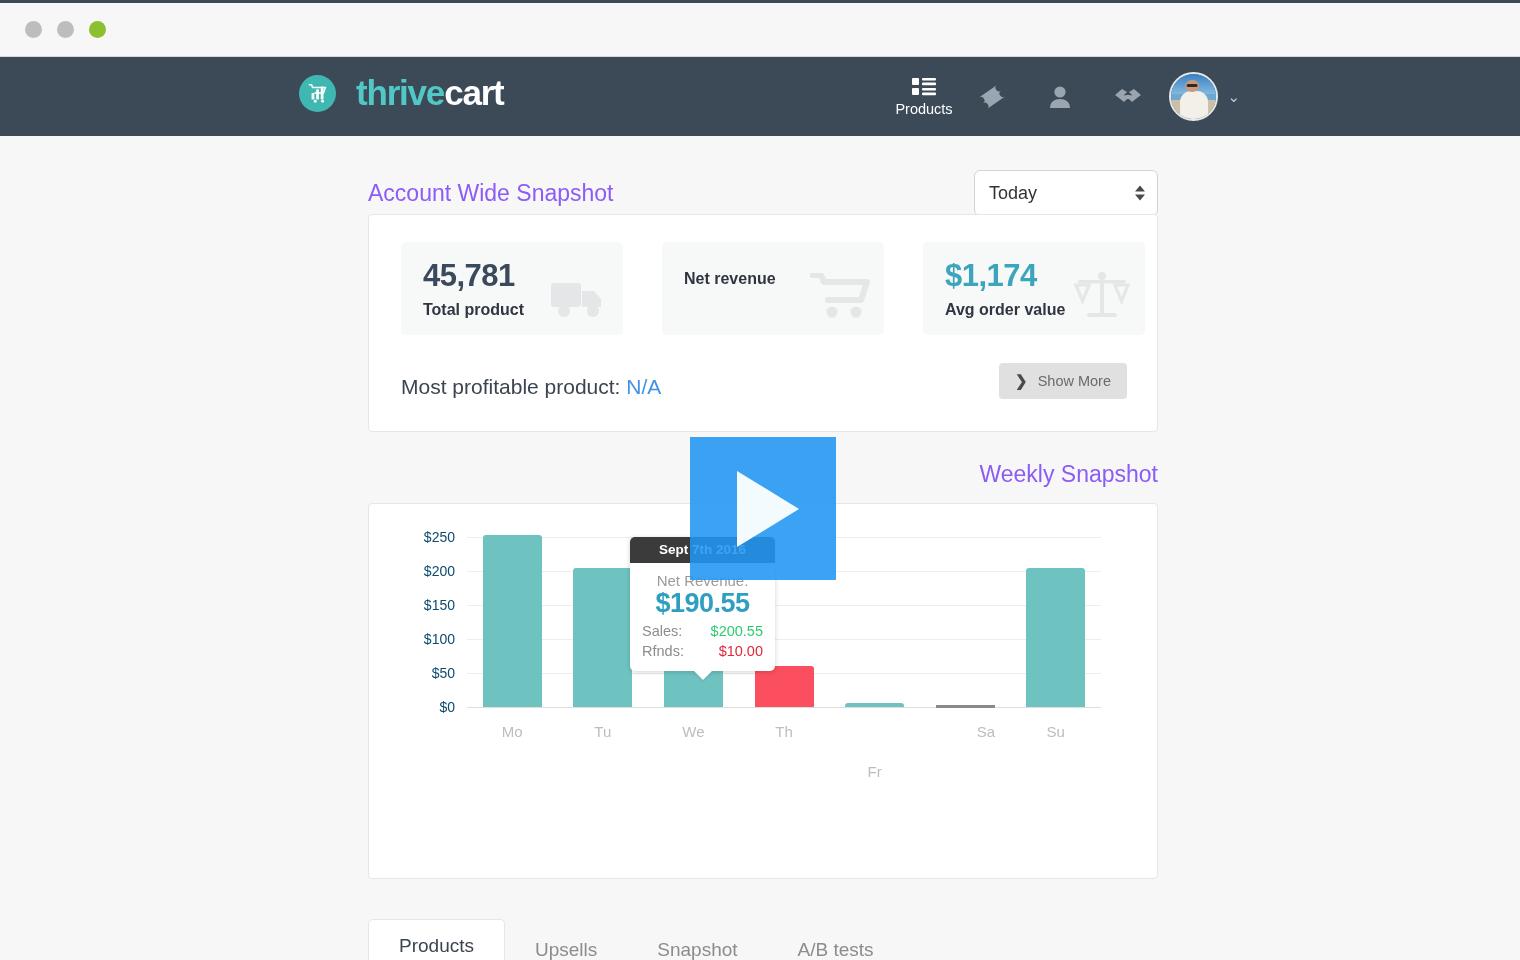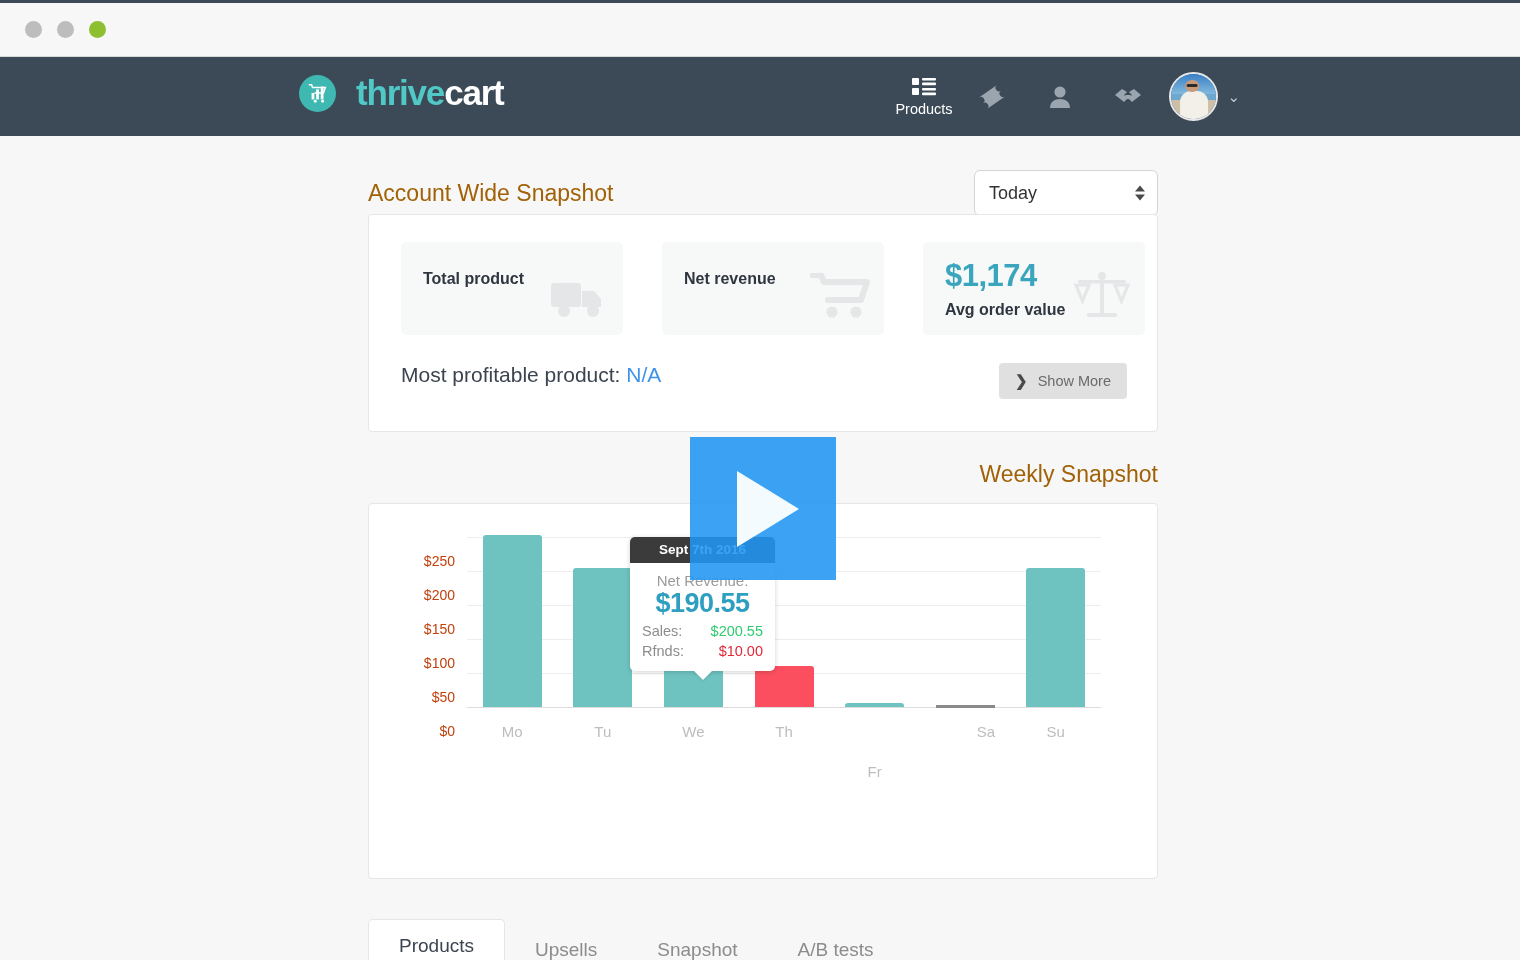--- a/index.html
+++ b/index.html
@@ -91,21 +91,21 @@
     width: 1520px; height: 824px;
     background: #f7f7f7;
   }
 
   .section-head {
     position: absolute;
     display: flex; align-items: center; justify-content: space-between;
     width: 790px; left: 368px;
   }
   .section-title {
-    font-size: 23px; color: #a16207; font-weight: 400;
+    font-size: 23px; color: #8b5cf6; font-weight: 400;
   }
 
   
   #date-select {
     width: 184px; height: 46px;
     background: #ffffff;
     border: 1px solid #d4d4d4;
     border-radius: 6px;
     display: flex; align-items: center;
     padding: 0 14px;
@@ -148,38 +148,38 @@
   .stat-label { font-size: 16px; color: #2f3640; margin-top: 10px; font-weight: 600; }
   .stat-icon {
     position: absolute; right: 14px; bottom: 16px;
     opacity: 1;
   }
   .stat-icon svg { fill: #e4e6e7; display: block; }
 
   
   #profit-row {
     position: absolute; left: 32px; top: 148px;
-    width: 726px; display: flex; align-items: flex-start; justify-content: space-between;
+    width: 726px; display: flex; align-items: flex-end; justify-content: space-between;
   }
   #profit-text { font-size: 21px; color: #3c4450; }
   #profit-value { color: #3f93e8; }
   #show-more-btn {
     background: #e0e0e0; border: none; border-radius: 4px;
     height: 36px; padding: 0 16px;
     display: flex; align-items: center; gap: 10px;
     cursor: pointer;
   }
   #show-more-btn .chev { color: #4a4a4a; font-size: 15px; font-weight: 700; }
   #show-more-label { color: #6a6a6a; font-size: 14.5px; }
 
   
   #chart-area { position: absolute; left: 0; top: 0; width: 790px; height: 376px; }
   .y-label {
     position: absolute; right: 0; width: 56px; text-align: right;
-    font-size: 14px; color: #c2410c; transform: translateY(-50%); margin-top: 24px;
+    font-size: 14px; color: #0c4a6e; transform: translateY(-50%);
   }
   .gridline { position: absolute; height: 1px; background: #ededed; }
   .axis-line { position: absolute; height: 1px; background: #dddddd; }
   .bar {
     position: absolute; bottom: 0;
     border-radius: 3px 3px 0 0;
   }
   .bar.teal { background: #6ec3c0; }
   .bar.red  { background: #fb4f5f; }
   .bar.zero { background: #8a8a8a; }
@@ -363,20 +363,21 @@
         <span class="tri-down"></span>
       </span>
     </div>
   </div>
 
   <div class="panel" id="snapshot-panel">
 
     <div id="stat-cards">
 
       <div class="stat-card">
+        <div class="stat-value navy">45,781</div>
         <div class="stat-label">Total product</div>
         <span class="stat-icon">
           <svg width="58" height="42" viewBox="0 0 58 42">
             <rect x="0" y="6" width="30" height="24" rx="3"></rect>
             <path d="M31 14 h12 l7 8 v8 H31 z"></path>
             <circle cx="13" cy="34" r="6"></circle>
             <circle cx="42" cy="34" r="6"></circle>
           </svg>
         </span>
       </div>

